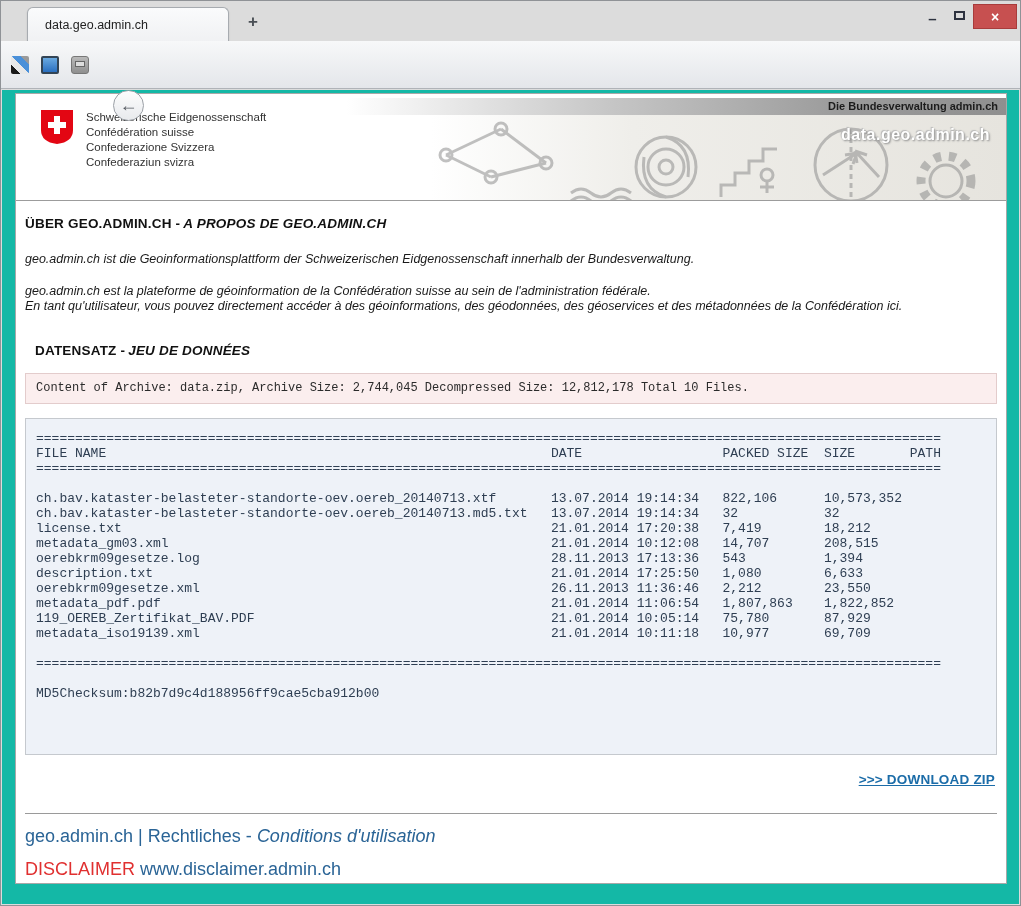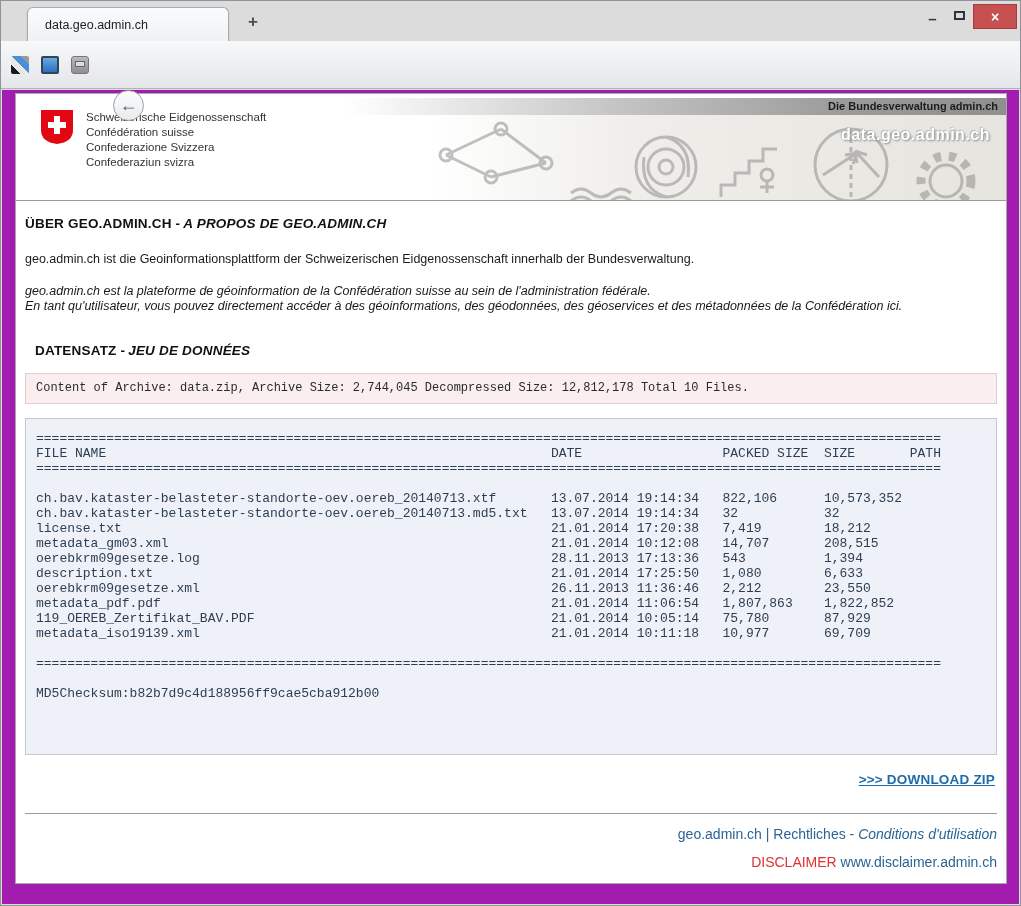--- a/index.html
+++ b/index.html
@@ -70,21 +70,21 @@
   .abp { left:882px; top:53px; width:23px; height:23px; background:#c8302e; color:#fff; font-size:7.5px;
          font-weight:bold; display:flex; align-items:center; justify-content:center;
          clip-path:polygon(30% 0,70% 0,100% 30%,100% 70%,70% 100%,30% 100%,0 70%,0 30%); }
   .caret-sm { position:absolute; top:59px; color:#6c7278; font-size:9px; }
   .bug { left:924px; top:54px; }
   .vsep { position:absolute; left:972px; top:50px; width:1px; height:28px; background:#c2c5c9; }
   .menu-btn { position:absolute; left:984px; top:54px; width:22px; }
   .menu-btn span { display:block; height:3px; background:#5a6066; margin-bottom:3px; border-radius:1px; }
 
   
-  .viewport { position:absolute; top:89px; left:1px; right:1px; bottom:1px; background:#a21caf; }
+  .viewport { position:absolute; top:89px; left:1px; right:1px; bottom:1px; background:#14b8a6; }
   .page { position:absolute; left:13px; top:3px; width:992px; height:791px; background:#fff;
           border:1px solid #a8a8a8; }
 
   .page-header { position:relative; height:107px; border-bottom:1px solid #9c9c9c; overflow:hidden; }
   .admin-strip { position:absolute; top:4px; left:330px; right:0; height:17px;
                  background:linear-gradient(to right,rgba(255,255,255,0),#c6c6c6 40%,#9b9b9b 75%,#8f8f8f);
                  text-align:right; font-size:11px; font-weight:bold; color:#1c1c1c; line-height:17px;
                  padding-right:8px; }
   .banner { position:absolute; top:21px; right:0; width:575px; height:86px; overflow:hidden;
             background:linear-gradient(to right,#ffffff,#efeeea 35%,#e6e4de); }
@@ -93,37 +93,37 @@
                 text-shadow:1px 1px 2px #8a8a8a, -1px -1px 1px #bbb; letter-spacing:.5px; }
   .logo-block { position:absolute; left:24px; top:15px; display:flex; }
   .shield { width:34px; height:36px; margin-right:12px; flex:none; }
   .logo-lines { font-size:11.5px; color:#333; line-height:15px; padding-top:1px; }
 
   .main { padding:0 9px; }
   .h-title { font-size:13.5px; font-weight:bold; color:#111; margin-top:15px; letter-spacing:.2px; }
   .h-title .it { font-style:italic; margin-left:3px; }
   .para { font-size:12.5px; color:#1a1a1a; line-height:15.5px; margin-top:21px; }
   .para.fr { font-style:italic; margin-top:16px; }
-  .para span { display:block; }
+  .para span { display:block;font-style:italic; }
   .h-dataset { margin-top:28px;padding-left:10px; }
 
   .summary-box { margin-top:15px; background:#fbeeee; border:1px solid #e3cccc; height:31px;
                  font-family:"Liberation Mono",monospace; font-size:12px; color:#2b2b2b;
                  line-height:29px; padding-left:10px; white-space:nowrap; overflow:hidden; }
   .listing-box { margin-top:14px; background:#eef2f8; border:1px solid #c5c9ce; height:337px;
                  padding:12px 10px; overflow:hidden; }
   .listing-box pre { font-family:"Liberation Mono",monospace; font-size:13px; line-height:15px;
                      color:#2e3e52; }
 
   .download-row { text-align:right; margin-top:15px; padding-right:2px; }
   .download-link { font-size:13.5px; font-weight:bold; color:#1b6ca8; text-decoration:underline;
                    letter-spacing:.2px; cursor:pointer; }
 
   .footer-rule { border:none; border-top:1px solid #9a9a9a; margin-top:25px; }
-  .footer-line { text-align:right; font-size:14px; margin-top:12px; color:#2a6496; }
+  .footer-line { text-align:left; font-size:18px; margin-top:12px; color:#2a6496; }
   .footer-line a { color:#2a6496; text-decoration:none; cursor:pointer; }
   .footer-line .it { font-style:italic; }
   .footer-line2 { margin-top:12px; }
   .disclaimer { color:#e03030; }
 </style>
 </head>
 <body>
 
 <div class="window">
 

